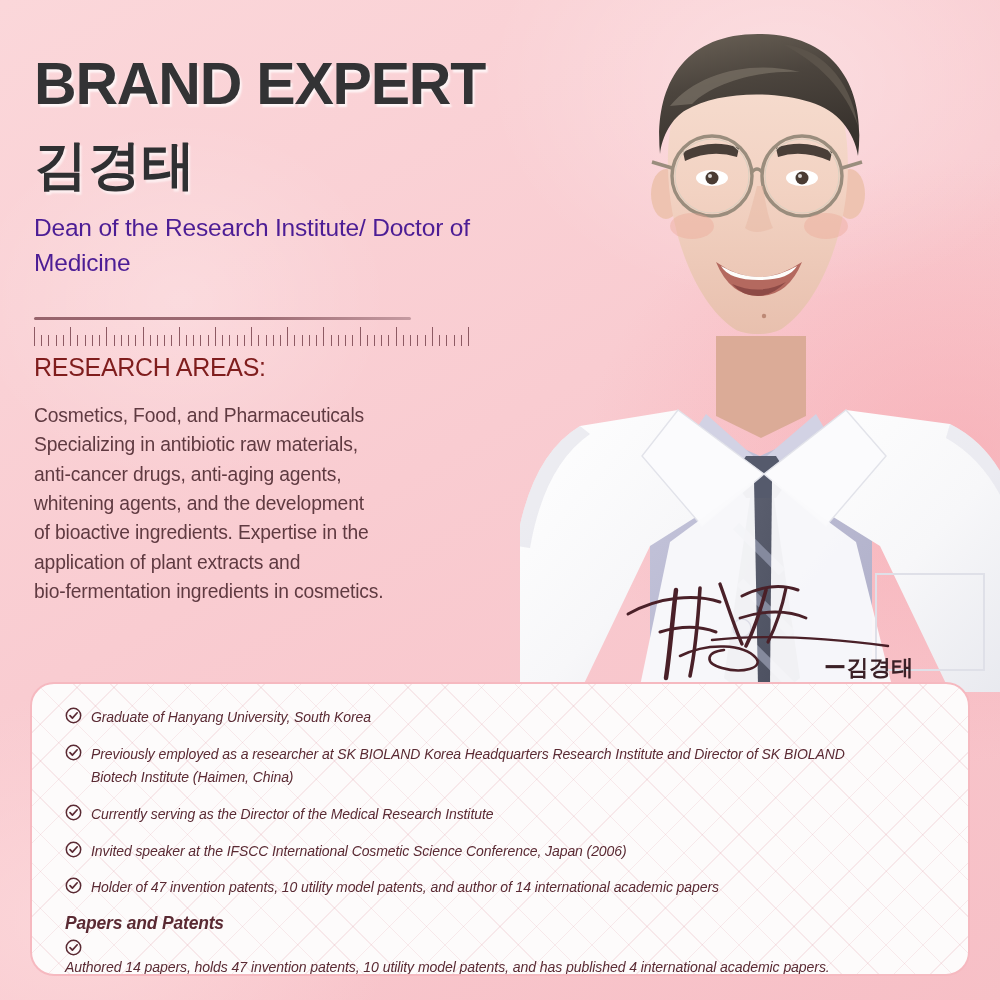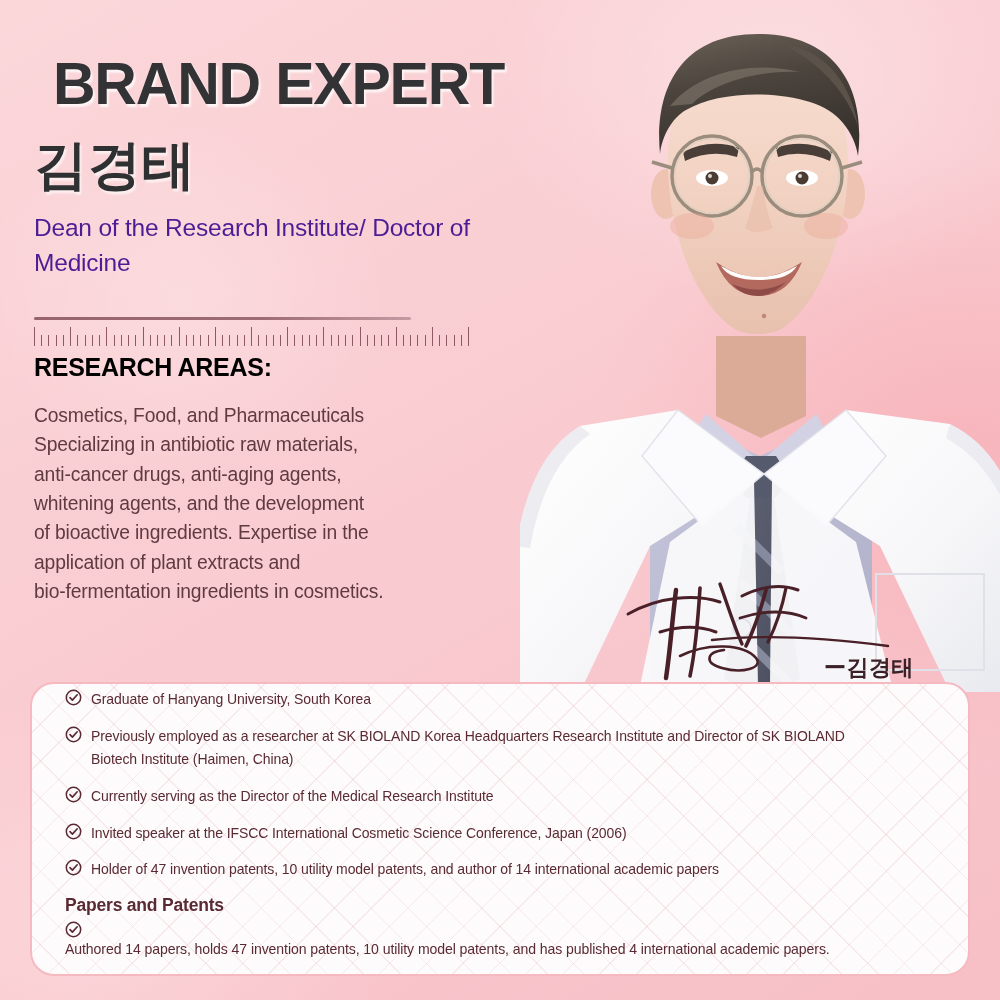--- a/index.html
+++ b/index.html
@@ -30,21 +30,20 @@
   #portrait svg { display:block; }
 
   
   #left { position:absolute; left:34px; top:0; width:470px; }
 
   #brand-title {
     margin-top:54px;
     font-size:59px; font-weight:bold; letter-spacing:-1.2px;
     color:#333335; line-height:1.02;
     text-shadow:2px 3px 2px rgba(255,255,255,.75);
-    text-align:right;
   }
   #person-name {
     margin-top:22px;
     font-size:53px; font-weight:bold; letter-spacing:1px;
     color:#2f3032; line-height:1.1;
     text-shadow:2px 3px 2px rgba(255,255,255,.6);
   }
   #person-role {
     margin-top:17px;
     font-size:24.5px; color:#4c1d95; line-height:1.42; letter-spacing:-.2px;
@@ -58,21 +57,21 @@
     border-radius:2px;
   }
   #ruler { margin-top:6px; display:flex; align-items:flex-end; height:20px; }
   #ruler .t { width:1px; flex:0 0 auto; background:#8d5a63; margin-right:6.24px; }
   #ruler .t.major { height:19px; }
   #ruler .t.minor { height:11px; }
 
   
   #research-heading {
     margin-top:7px;
-    font-size:25px; font-weight:bold; color:#000000; letter-spacing:-.3px;
+    font-size:25px; font-weight:normal; color:#7f1d1d; letter-spacing:-.3px;
   }
   #research-body {
     margin-top:19px;
     font-size:19.3px; color:#5f3a41; line-height:1.52; letter-spacing:-.15px;
     white-space:pre-line;
   }
 
   
   #signature { position:absolute; left:616px; top:578px; width:300px; height:108px; }
   #signature svg { display:block; }
@@ -84,21 +83,21 @@
   
   #card {
     position:absolute; left:30px; top:682px; width:940px; height:294px;
     border:2px solid #f6b9c0; border-radius:24px;
     background-color:#fdfbfb;
     background-image:
       repeating-linear-gradient(45deg, rgba(225,160,170,.20) 0 1px, rgba(0,0,0,0) 1px 26px),
       repeating-linear-gradient(-45deg, rgba(225,160,170,.20) 0 1px, rgba(0,0,0,0) 1px 26px);
     overflow:hidden;
   }
-  #card-inner { padding:4px 26px 0 33px; }
+  #card-inner { padding:22px 26px 0 33px;font-style:italic; }
 
   .cred { display:flex; align-items:flex-start; margin-bottom:13px; }
   .cred .ck { flex:0 0 auto; width:17px; height:17px; margin:1px 9px 0 0; }
   .cred .txt {
     font-size:14.6px; color:#5a2a33; line-height:1.62;
     letter-spacing:-.1px; transform:scaleX(.96); transform-origin:left center;
     white-space:pre-line;
   }
 
   #papers-heading {

